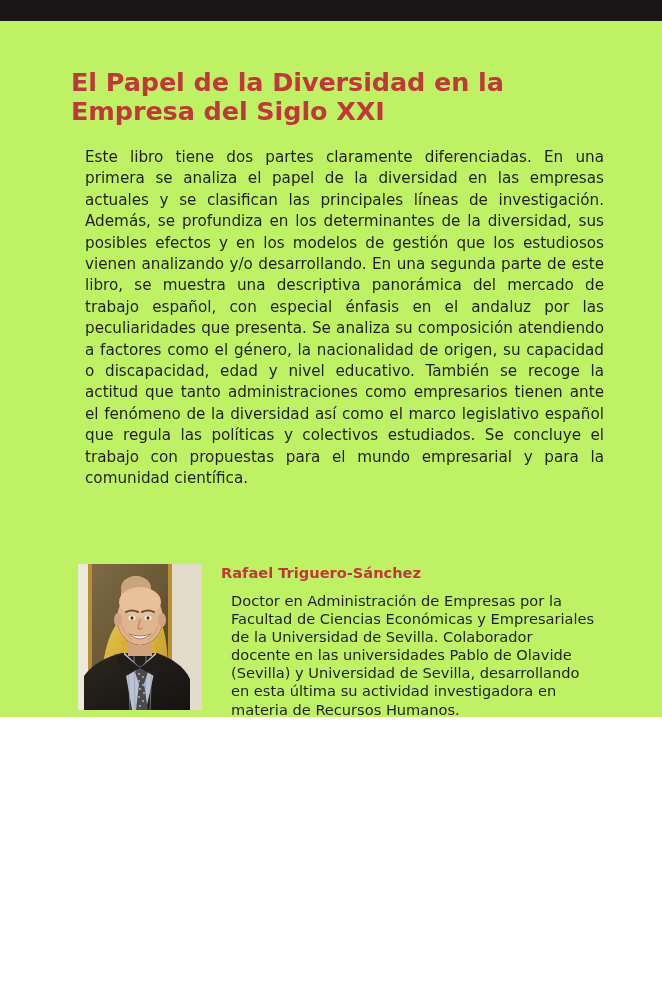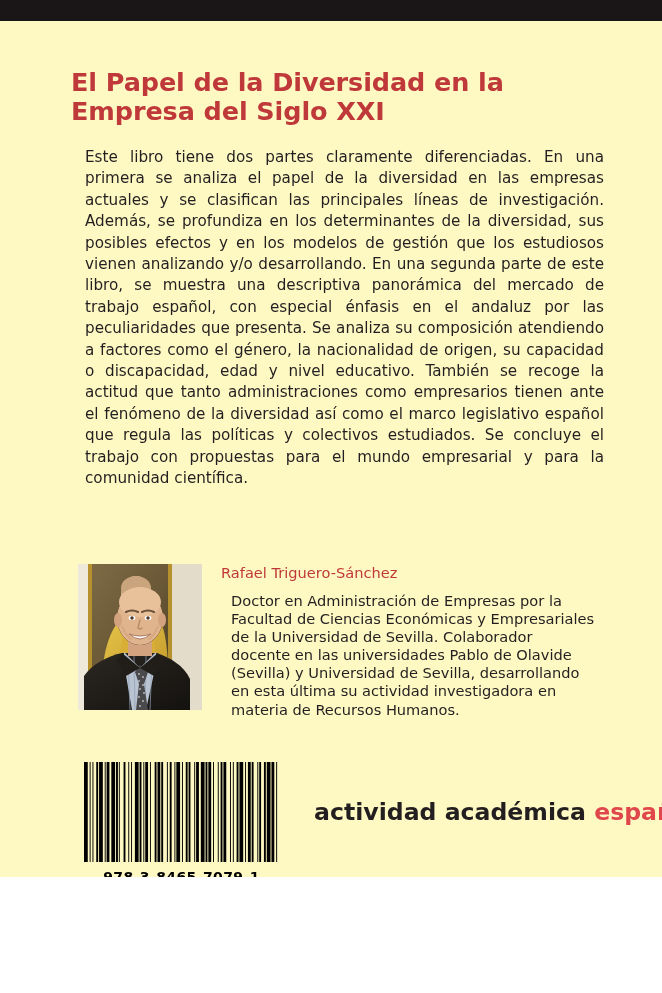--- a/index.html
+++ b/index.html
@@ -8,22 +8,22 @@
     padding: 0;
     background: #ffffff;
   }
   body {
     font-family: "DejaVu Sans", "Liberation Sans", sans-serif;
   }
 
   .cover {
     position: relative;
     width: 662px;
-    height: 877px;
-    background: #fef9c3;
+    height: 717px;
+    background: #bef264;
     overflow: hidden;
   }
 
   
   .top-bar {
     position: absolute;
     left: 0;
     top: 0;
     width: 662px;
     height: 21px;
@@ -93,21 +93,21 @@
     position: absolute;
     left: 143px;
     top: 0px;
     width: 385px;
   }
   .author-name {
     margin: 0;
     font-size: 14.6px;
     line-height: 18px;
     color: #c0393a;
-    font-weight: normal;
+    font-weight: bold;
   }
   .author-bio {
     margin: 10px;
     font-size: 14.6px;
     line-height: 18.1px;
     color: #231f20;
   }
 
   
   .barcode-wrap {

